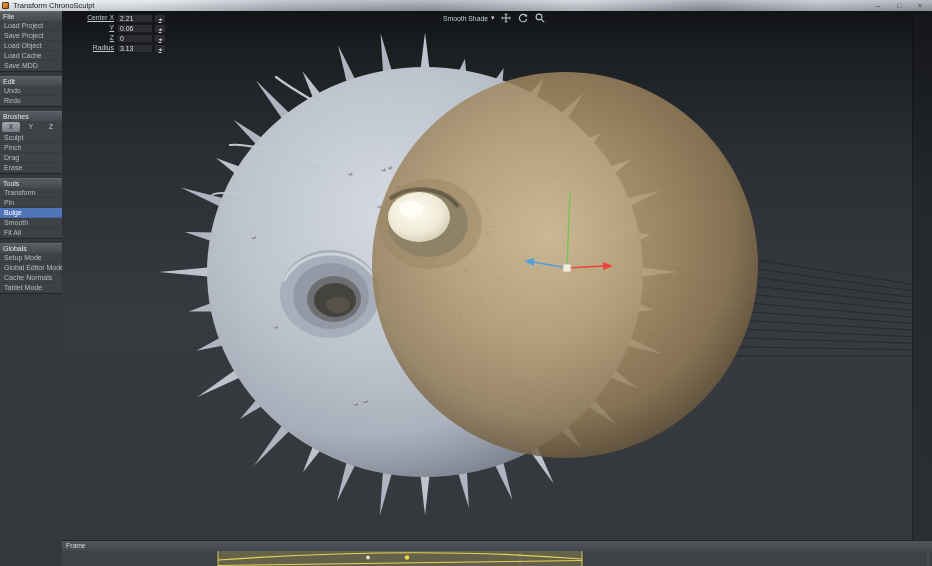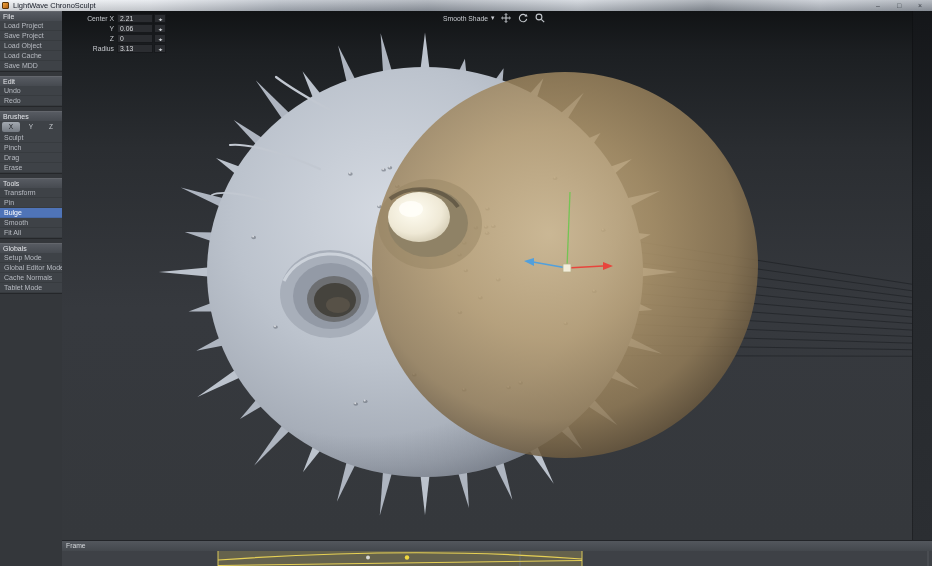--- a/index.html
+++ b/index.html
@@ -34,21 +34,21 @@
   
   #viewport{position:absolute;left:62px;top:11px;width:870px;height:529px;
     background:linear-gradient(180deg,#111315 0%,#1c1f22 8%,#2a2d31 26%,#36393e 56%,#35383c 100%);}
   #scene{position:absolute;left:0;top:0;}
   #right-strip{position:absolute;left:850px;top:0;width:20px;height:529px;
     background:linear-gradient(180deg,#141619 0%,#24272b 35%,#2b2e32 100%);
     border-left:1px solid rgba(0,0,0,.25);}
 
   
   #coord-panel{position:absolute;left:22px;top:3px;font-size:6.8px;color:#c6c9ce;}
-  .field-row{display:flex;align-items:center;height:9px;margin-bottom:1px;}
+  .field-row{display:flex;height:9px;margin-bottom:1px;text-decoration:underline;}
   .field-row.gap{margin-top:0;}
   .field-label{width:30px;text-align:right;margin-right:3px;white-space:nowrap;}
   .field-input{width:36px;height:9px;background:#2b2d31;border:1px solid #17191c;
     color:#d8dadd;font-size:6.8px;font-family:inherit;padding:0 2px;}
   .field-spinner{width:12px;height:9px;margin-left:1px;background:#2b2d31;border:1px solid #17191c;
     color:#cfd2d6;font-size:5px;line-height:8px;text-align:center;letter-spacing:-1px;}
 
   
   #shade-bar{position:absolute;left:381px;top:2px;display:flex;align-items:center;gap:7px;
     font-size:6.8px;color:#c9ccd1;}
@@ -61,21 +61,21 @@
     font-size:6.8px;color:#d6d9dd;line-height:10px;padding-left:4px;}
   #frame-track{position:absolute;left:62px;top:551px;width:870px;height:15px;background:#3e4146;}
 </style>
 </head>
 <body>
 
 <div id="app">
 
   <div id="titlebar">
     <span id="title-icon"></span>
-    <span>LightWave ChronoSculpt</span>
+    <span>Transform ChronoSculpt</span>
     <div id="win-controls">
       <span>–</span>
       <span>□</span>
       <span>×</span>
     </div>
   </div>
 
   <div id="sidebar">
 
     <div class="sb-section">

